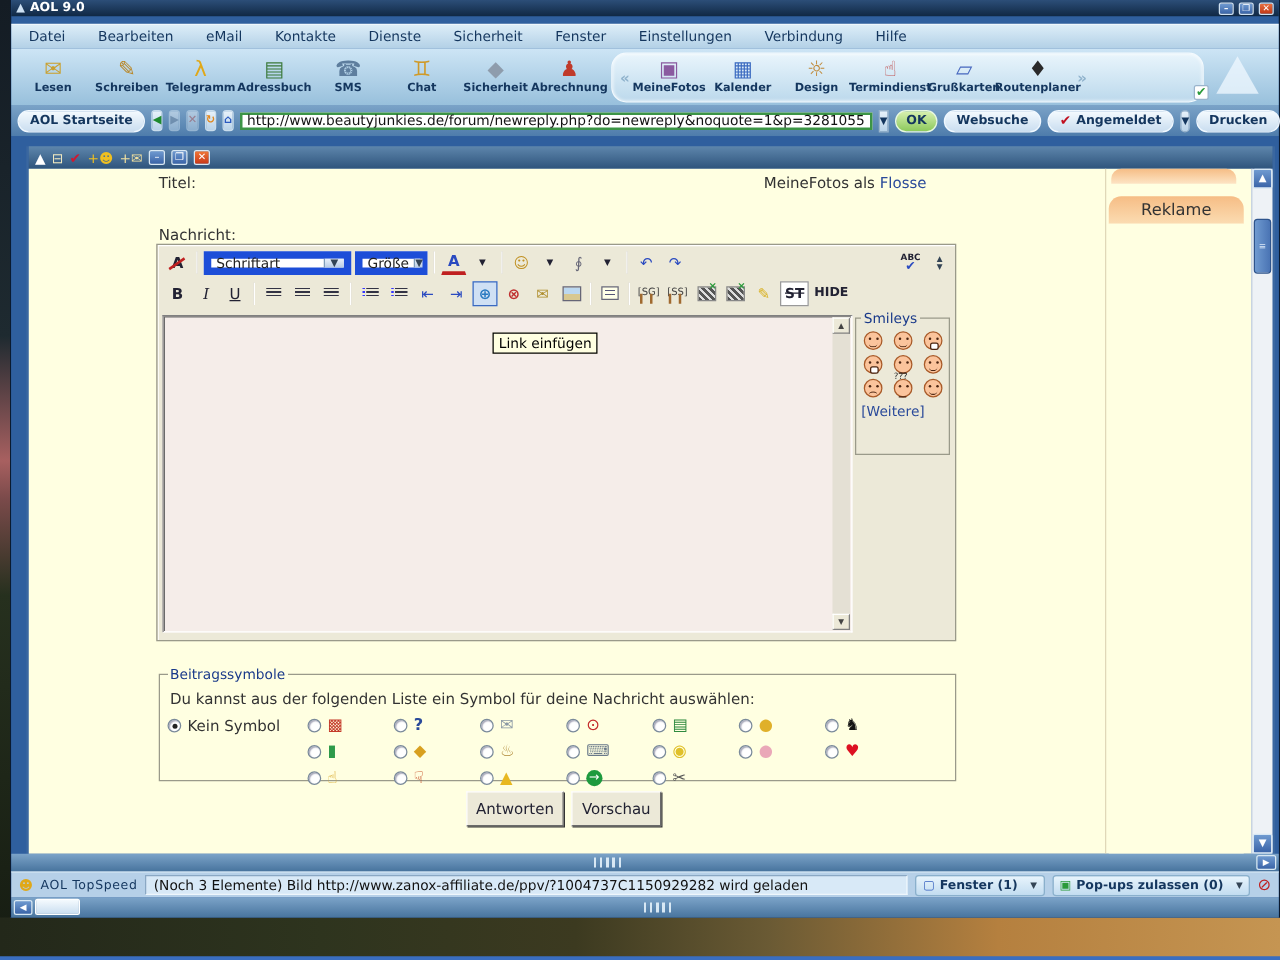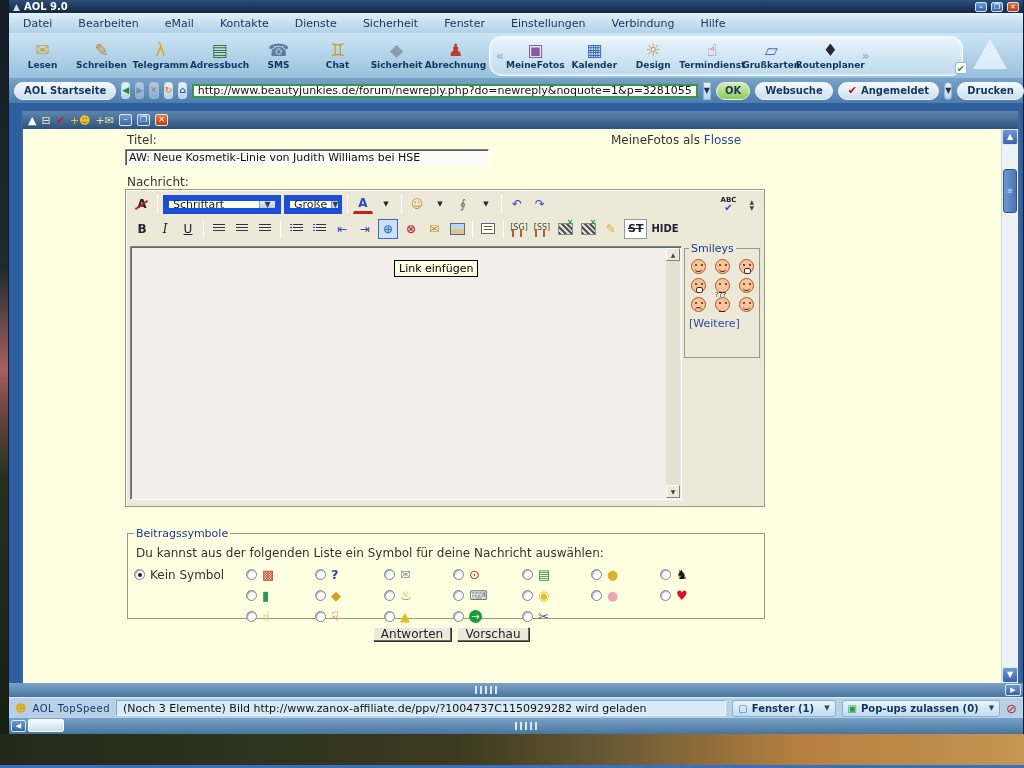--- a/index.html
+++ b/index.html
@@ -18,21 +18,21 @@
     border-left:1px solid #0a1a30;border-right:1px solid #0a1a30;background:#2f5f9e;}
   .titlebar{height:13px;background:linear-gradient(180deg,#2c4e78,#102844);display:flex;align-items:center;
     color:#fff;font-size:10px;font-weight:bold;padding:0 4px;gap:4px;flex:none;}
   .titlebar .tlogo{color:#cfe2f4;font-size:9px;}
   .titlebar .spacer{flex:1;}
   .winbtn{width:12px;height:10px;border:1px solid #cfe0f0;border-radius:2px;background:linear-gradient(180deg,#6f9ad0,#3a64a8);
     color:#fff;font-size:7px;line-height:8px;text-align:center;}
   .winbtn.close{background:linear-gradient(180deg,#e87040,#c03818);}
 
   .menubar{height:20px;background:linear-gradient(180deg,#dcedf8,#b2d0e6);border-top:1px solid #eef6fc;
-    display:flex;align-items:center;padding:0 14px;gap:26px;flex:none;}
+    display:flex;align-items:center;padding:0 14px;gap:26px;flex:none;margin-top:6px;}
   .menubar span{font-size:11px;color:#14365e;}
 
   .toolbar{height:45px;background:linear-gradient(180deg,#cde5f5,#98c0dc);display:flex;align-items:center;padding:0 4px;flex:none;position:relative;}
   .tbtn{width:59px;height:42px;display:flex;flex-direction:column;align-items:center;justify-content:center;gap:1px;}
   .tbtn .tico{font-size:17px;line-height:18px;}
   .tbtn .tlab{font-size:9px;font-weight:bold;color:#14365e;white-space:nowrap;}
   .tpanel{height:40px;margin-left:4px;flex:1;max-width:474px;border-radius:12px;border:1px solid #f4fafe;
     background:linear-gradient(180deg,#e9f5fc,#bcd9ec);display:flex;align-items:center;padding:0 4px;box-shadow:inset 0 0 3px #ffffff;}
   .chev{color:#8fb2cc;font-size:12px;font-weight:bold;padding:0 2px;}
   .tcheck{width:12px;height:12px;background:#fff;border:1px solid #9ab4cc;border-radius:2px;color:#2a9a3a;
@@ -145,21 +145,21 @@
   .instr{font-size:12px;color:#333;margin:2px 0 4px 2px;}
   .symrow{display:flex;align-items:center;height:21px;}
   .symrow .nonecell{width:112px;display:flex;align-items:center;gap:5px;font-size:12px;color:#333;}
   .symrow.indent{margin-left:112px;}
   .symcell{width:69px;display:flex;align-items:center;gap:5px;}
   .radio{width:11px;height:11px;border-radius:50%;background:#fff;border:1px solid #7a8a9a;box-shadow:inset 1px 1px 1px #aab;position:relative;flex:none;}
   .radio.sel::after{content:"";position:absolute;left:3px;top:3px;width:4px;height:4px;border-radius:50%;background:#222;}
   .symg{font-size:13px;line-height:14px;}
   .symg.circ{width:13px;height:13px;border-radius:50%;text-align:center;font-size:10px;line-height:13px;}
 
-  .formbtn{position:absolute;top:498px;height:14px;background:#ece9d8;border:1px solid #fff;
+  .formbtn{position:absolute;top:498px;height:28px;background:#ece9d8;border:1px solid #fff;
     border-right-color:#6a6a6a;border-bottom-color:#6a6a6a;box-shadow:1px 1px 0 #333;
     font-size:12px;color:#223;display:flex;align-items:center;justify-content:center;}
 
   
   .sidebar{width:117px;background:#ffffe1;border-left:1px solid #e0d8b8;position:relative;flex:none;}
   .sidetab{position:absolute;left:4px;top:0;width:100px;height:12px;border-radius:8px 8px 0 0;
     background:linear-gradient(180deg,#f6bd85,#fde4c4);}
   .rekhead{position:absolute;left:2px;top:22px;width:108px;height:22px;border-radius:10px 10px 0 0;
     background:linear-gradient(180deg,#f6bd85,#fbdcb2);display:flex;align-items:center;justify-content:center;
     font-size:13px;color:#333;}
@@ -327,21 +327,20 @@
         <span class="iwbtn">❐</span>
         <span class="iwbtn close">✕</span>
       </div>
 
 
       <div class="pagebody">
 
         <div class="content">
           <span class="lab" style="left:104px;top:4px;">Titel:</span>
           <span class="angemeldet"><span>MeineFotos als</span> <a>Flosse</a></span>
-          <div class="titelinput">AW: Neue Kosmetik-Linie von Judith Williams bei HSE</div>
           <span class="lab" style="left:104px;top:46px;">Nachricht:</span>
 
           <div class="editor">
             <div class="erow">
               <span class="ebtn slashA">A</span>
               <span class="esep"></span>
               <div class="eselect" style="width:118px;">
                   <span class="stxt">Schriftart</span>
                   <span class="sarr">▼</span>
                 </div>
@@ -531,20 +530,25 @@
                   <span class="radio"></span>
                   <span class="symg" style="color: rgb(85, 85, 85);">✂</span>
                 </span>
             </div>
           </fieldset>
 
           <div class="formbtn" style="left:350px;width:78px;">Antworten</div>
           <div class="formbtn" style="left:434px;width:72px;">Vorschau</div>
         </div>
 
+        <div class="sidebar">
+          <div class="sidetab"></div>
+          <div class="rekhead">Reklame</div>
+          <div class="rekbody"></div>
+        </div>
 
         <div class="vscroll">
           <span class="varr">▲</span>
           <span class="vthumb">≡</span>
           <span class="varr bottom">▼</span>
         </div>
       </div>
     </div>
   </div>
 

